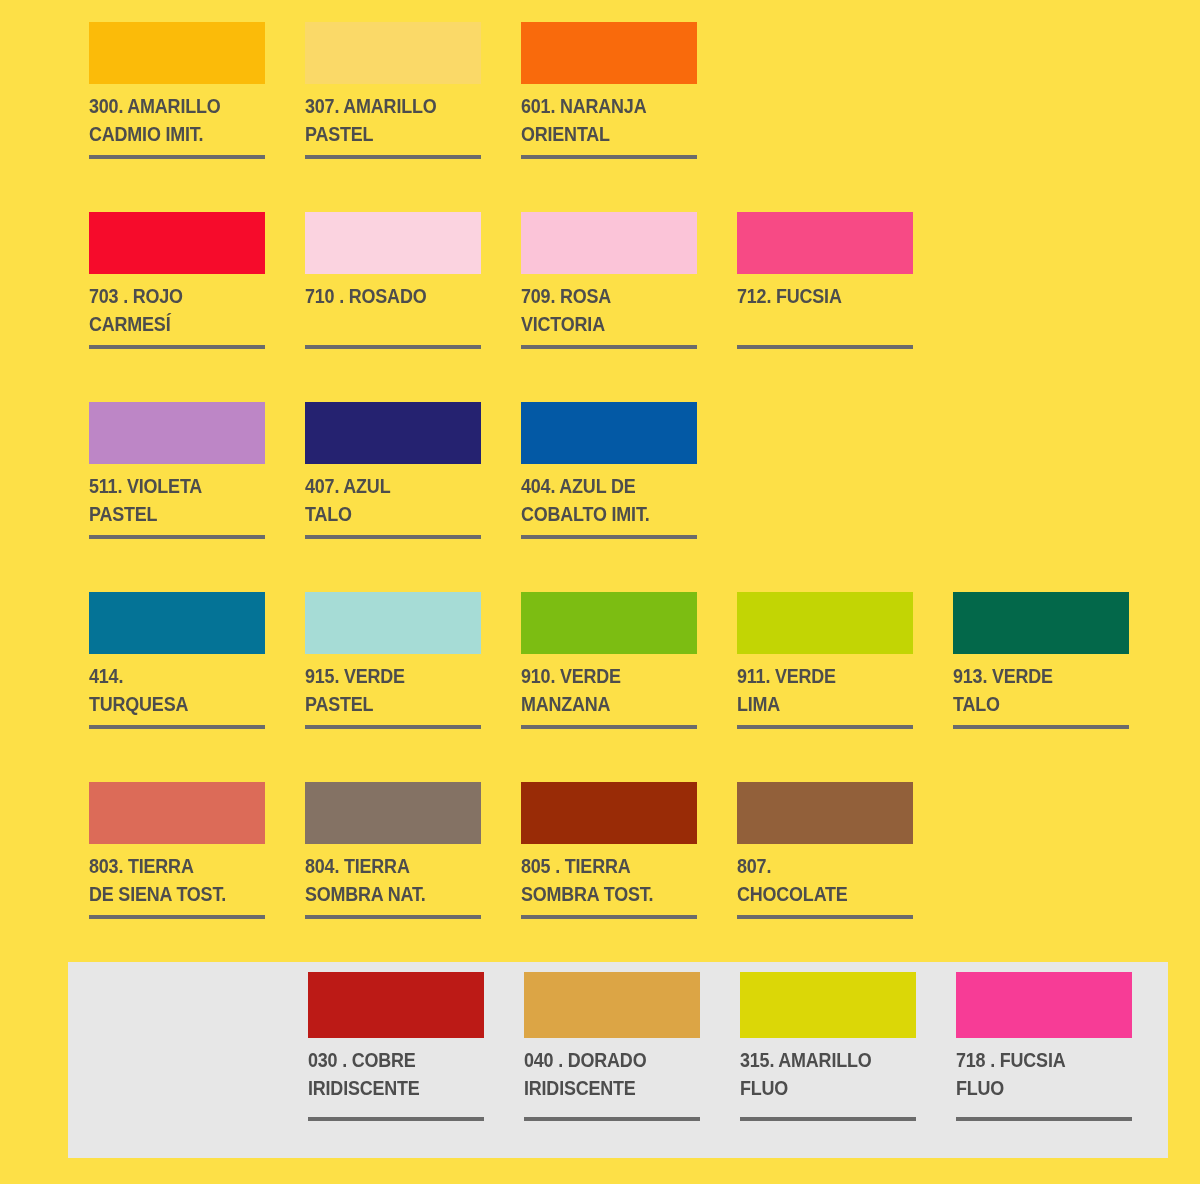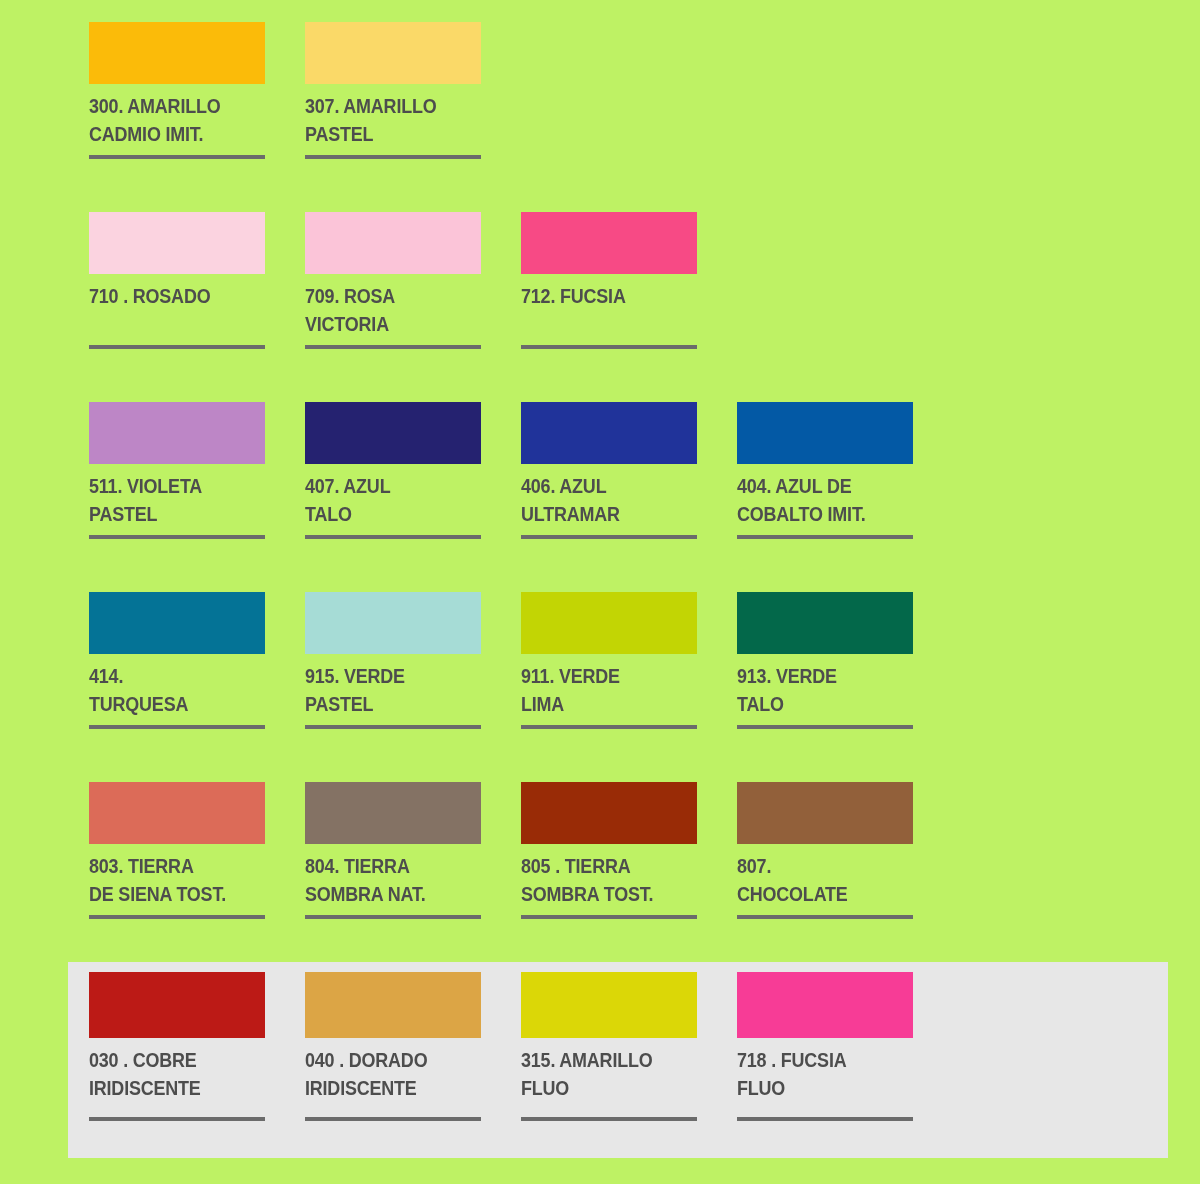--- a/index.html
+++ b/index.html
@@ -9,21 +9,21 @@
     height: 1200px;
     background: #ffffff;
     font-family: "Liberation Sans", sans-serif;
     overflow: hidden;
   }
 
   #chart-page {
     position: relative;
     width: 1200px;
     height: 1184px;
-    background: #bef264;
+    background: #fde047;
   }
 
   
   .band {
     position: absolute;
     left: 68px;
     top: 962px;
     width: 1100px;
     height: 196px;
     background: #e7e7e7;
@@ -37,21 +37,21 @@
     display: flex;
     flex-direction: column;
   }
 
   .row {
     display: flex;
     flex-direction: row;
     gap: 40px;
     height: 190px;
   }
-  .row:last-child { height: 200px; }
+  .row:last-child { height: 200px; justify-content: flex-end; }
 
   .swatch-cell {
     width: 176px;
     display: flex;
     flex-direction: column;
   }
 
   .chip {
     width: 176px;
     height: 62px;
@@ -100,22 +100,38 @@
           <div class="rule"></div>
         </div>
         <div class="swatch-cell">
           <div class="chip" style="background: rgb(250, 217, 104);"></div>
           <div class="label">
             <span class="line">307. AMARILLO</span>
             <span class="line">PASTEL</span>
           </div>
           <div class="rule"></div>
         </div>
-      </div>
-      <div class="row">
+        <div class="swatch-cell">
+          <div class="chip" style="background: rgb(249, 106, 12);"></div>
+          <div class="label">
+            <span class="line">601. NARANJA</span>
+            <span class="line">ORIENTAL</span>
+          </div>
+          <div class="rule"></div>
+        </div>
+      </div>
+      <div class="row">
+        <div class="swatch-cell">
+          <div class="chip" style="background: rgb(246, 11, 43);"></div>
+          <div class="label">
+            <span class="line">703 . ROJO</span>
+            <span class="line">CARMESÍ</span>
+          </div>
+          <div class="rule"></div>
+        </div>
         <div class="swatch-cell">
           <div class="chip" style="background: rgb(251, 211, 224);"></div>
           <div class="label">
             <span class="line">710 . ROSADO</span>
             <span class="line">&nbsp;</span>
           </div>
           <div class="rule"></div>
         </div>
         <div class="swatch-cell">
           <div class="chip" style="background: rgb(251, 196, 216);"></div>
@@ -145,28 +161,20 @@
         </div>
         <div class="swatch-cell">
           <div class="chip" style="background: rgb(37, 34, 112);"></div>
           <div class="label">
             <span class="line">407. AZUL</span>
             <span class="line">TALO</span>
           </div>
           <div class="rule"></div>
         </div>
         <div class="swatch-cell">
-          <div class="chip" style="background: rgb(32, 51, 154);"></div>
-          <div class="label">
-            <span class="line">406. AZUL</span>
-            <span class="line">ULTRAMAR</span>
-          </div>
-          <div class="rule"></div>
-        </div>
-        <div class="swatch-cell">
           <div class="chip" style="background: rgb(3, 89, 165);"></div>
           <div class="label">
             <span class="line">404. AZUL DE</span>
             <span class="line">COBALTO IMIT.</span>
           </div>
           <div class="rule"></div>
         </div>
       </div>
       <div class="row">
         <div class="swatch-cell">
@@ -179,20 +187,28 @@
         </div>
         <div class="swatch-cell">
           <div class="chip" style="background: rgb(166, 220, 214);"></div>
           <div class="label">
             <span class="line">915. VERDE</span>
             <span class="line">PASTEL</span>
           </div>
           <div class="rule"></div>
         </div>
         <div class="swatch-cell">
+          <div class="chip" style="background: rgb(124, 189, 18);"></div>
+          <div class="label">
+            <span class="line">910. VERDE</span>
+            <span class="line">MANZANA</span>
+          </div>
+          <div class="rule"></div>
+        </div>
+        <div class="swatch-cell">
           <div class="chip" style="background: rgb(194, 213, 4);"></div>
           <div class="label">
             <span class="line">911. VERDE</span>
             <span class="line">LIMA</span>
           </div>
           <div class="rule"></div>
         </div>
         <div class="swatch-cell">
           <div class="chip" style="background: rgb(3, 104, 74);"></div>
           <div class="label">

